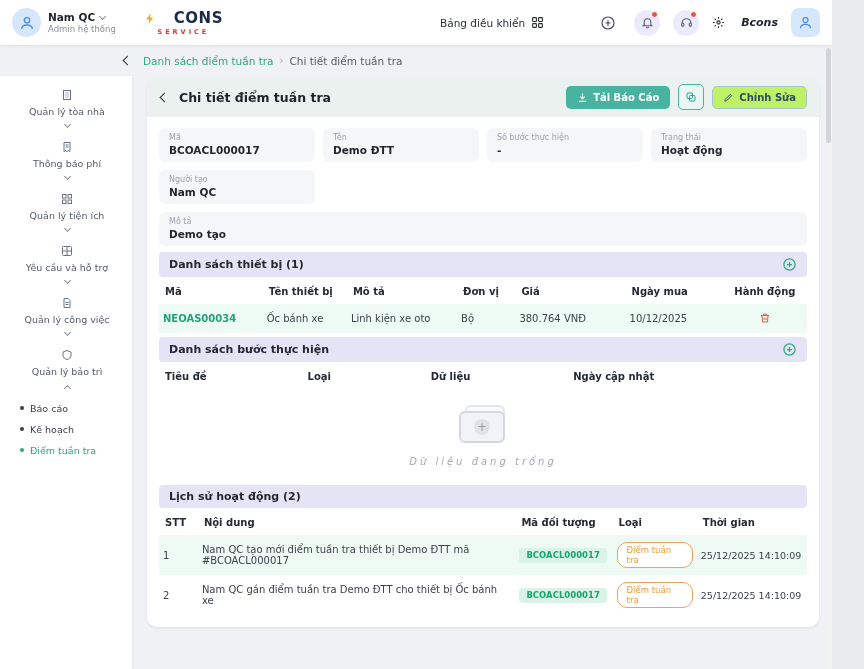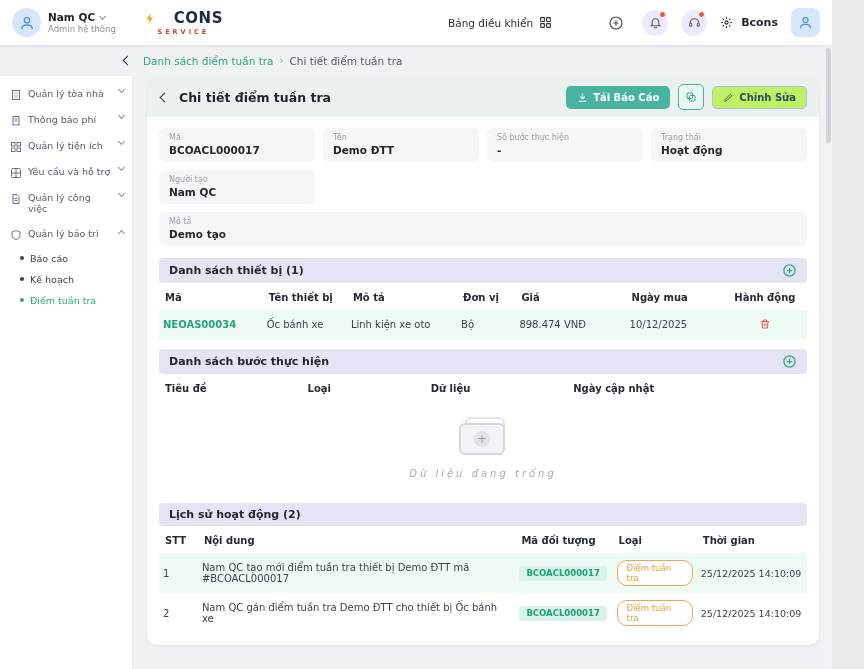--- a/index.html
+++ b/index.html
@@ -15,34 +15,34 @@
   .user-name-row { display:flex; align-items:center; gap:5px; font-size:10.5px; font-weight:700; color:#1f242c; }
   .user-role { font-size:8.5px; color:#8a8f98; margin-top:1px; }
   .logo { margin-left:28px; display:flex; flex-direction:column; align-items:center; cursor:pointer; }
   .logo-top { display:flex; align-items:center; gap:17px; font-size:15px; font-weight:800; color:#1b2a4a; letter-spacing:.5px; }
   .logo-bottom { font-size:6.5px; font-weight:700; color:#d93a2b; letter-spacing:3px; margin-top:1px; }
   .topbar-right { margin-left:auto; display:flex; align-items:center; gap:13px; }
   .dash-link { display:flex; align-items:center; gap:6px; font-size:10.5px; color:#2a2f37; margin-right:38px; cursor:pointer; }
   .icon-btn { position:relative; width:26px; height:26px; border:none; background:transparent; display:flex; align-items:center; justify-content:center; color:#4b515c; cursor:pointer; }
   .icon-btn.round { background:#eceafe; border-radius:50%; color:#5a5f6b; }
   .dot { position:absolute; top:1px; right:2px; width:7px; height:7px; background:#e2574c; border:1.5px solid #fff; border-radius:50%; }
-  .brand-chip { display:flex; align-items:flex-end; gap:8px; font-size:11px; font-weight:700; color:#1f242c; cursor:pointer; }
+  .brand-chip { display:flex; align-items:flex-end; gap:16px; font-size:11px; font-weight:700; color:#1f242c; cursor:pointer;font-style:italic; }
 
   
   .breadcrumb-row { height:31px; display:flex; align-items:center; padding-left:122px; gap:10px; }
   .back-chev { border:none; background:transparent; cursor:pointer; display:flex; align-items:center; padding:2px; }
   .breadcrumb { display:flex; align-items:center; gap:6px; font-size:10.5px; }
   .breadcrumb a { color:#2fa879; text-decoration:none; cursor:pointer; }
   .breadcrumb .sep { color:#9aa0aa; font-size:10px; }
   .breadcrumb .cur { color:#555b66; }
 
   
   .body { display:flex; height:593px; }
   .sidebar { width:132px; background:#fff; padding-top:6px; flex:none; box-shadow:1px 0 2px rgba(0,0,0,.04); overflow:hidden; }
-  .nav-item { display:flex; gap:6px; padding:7px 8px 7px 10px; font-size:9.5px; color:#555b66; cursor:pointer; }
+  .nav-item { display:flex; align-items:center; gap:6px; padding:7px 8px 7px 10px; font-size:9.5px; color:#555b66; cursor:pointer;flex-direction:column; }
   .nav-item .ic { color:#6a7280; display:flex; flex:none; }
   .nav-item .lbl { flex:1; line-height:1.15; }
   .sub-item { display:flex; align-items:center; gap:6px; padding:5px 8px 5px 20px; font-size:9.5px; color:#3a3f47; cursor:pointer; }
   .bullet { width:4px; height:4px; border-radius:50%; background:#3a3f47; flex:none; }
   .sub-item.active { color:#2fa879; }
   .sub-item.active .bullet { background:#2fa879; }
 
   
   .chev { display:inline-block; width:5px; height:5px; border-right:1.4px solid #888e98; border-bottom:1.4px solid #888e98; }
   .chev.down { transform:rotate(45deg); margin-top:-2px; }
@@ -61,21 +61,21 @@
   .btn-outline { background:#bef264; border:1px solid #a9c3da; color:#2b4d68; }
 
   
   .fields { display:grid; grid-template-columns:repeat(4,1fr); gap:8px; padding:11px 12px 2px; }
   .field { background:#f5f6f8; border-radius:6px; padding:5px 10px 6px; display:flex; flex-direction:column; min-height:34px; }
   .field.full { grid-column:1 / -1; }
   .flabel { font-size:8px; color:#9aa1ad; }
   .fvalue { font-size:10.5px; font-weight:700; color:#23272e; margin-top:2px; }
 
   
-  .sec { padding:0 12px; margin-top:10px; }
+  .sec { padding:0 12px; margin-top:4px; }
   .sec:last-child { padding-bottom:12px; }
   .sec-head { display:flex; align-items:center; justify-content:space-between; background:#e4e4f6; border-radius:4px; padding:5px 10px; font-size:11px; font-weight:700; color:#23272f; }
   .plus-btn { border:none; background:transparent; color:#2fa879; display:flex; cursor:pointer; padding:0; }
 
   table { width:100%; border-collapse:collapse; font-size:10px; }
   th { text-align:left; padding:9px 6px 7px; color:#262b33; font-weight:700; font-size:10px; }
   td { padding:7px 4px; color:#3c414a; vertical-align:middle; }
   .mint { background:#eefaf4; }
   .code-link { color:#22a37c; font-weight:700; cursor:pointer; }
   .center { text-align:center; }
@@ -378,21 +378,21 @@
                 <th>Ngày mua</th>
                 <th class="center">Hành động</th>
               </tr>
             </thead>
             <tbody>
               <tr class="mint">
                 <td><span class="code-link">NEOAS00034</span></td>
                 <td>Ốc bánh xe</td>
                 <td>Linh kiện xe oto</td>
                 <td>Bộ</td>
-                <td>898.474 VNĐ</td>
+                <td>380.764 VNĐ</td>
                 <td>10/12/2025</td>
                 <td class="center">
                   <button class="trash-btn">
                     <span>
                         <svg width="12" height="12" viewBox="0 0 24 24" fill="none" stroke="currentColor" stroke-width="2">
                           <path d="M4 7h16M9 7V4h6v3M6 7l1 13h10l1-13"></path>
                           <path d="M10 11v5M14 11v5"></path>
                         </svg>
                       </span>
                   </button>

